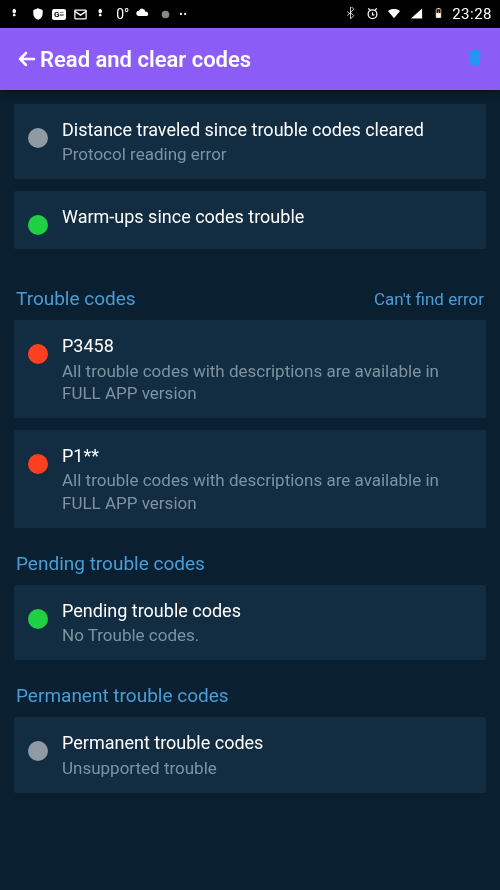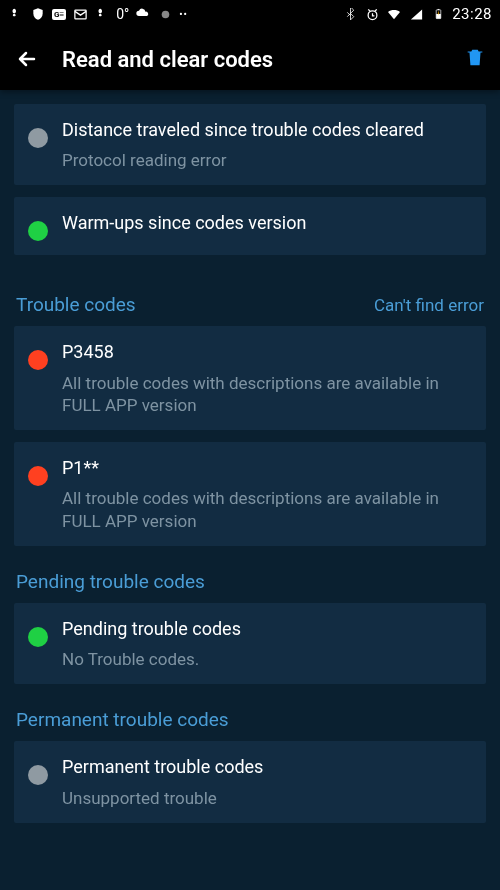--- a/index.html
+++ b/index.html
@@ -21,21 +21,20 @@
     padding: 0 8px;
     font-size: 14px;
   }
   .status-left {
     display: flex;
     align-items: center;
     gap: 6px;
   }
   .status-right {
     display: flex;
-    align-items: center;
     gap: 6px;
   }
   .status-bar .sicon {
     display: inline-flex;
     align-items: center;
     justify-content: center;
     width: 16px;
     height: 16px;
     color: #fff;
   }
@@ -51,25 +50,24 @@
   .badge {
     background: #fff;
     color: #000;
     font-size: 8px;
     font-weight: bold;
     padding: 1px 2px;
     border-radius: 2px;
   }
   .app-bar {
     height: 62px;
-    background: #000000;
+    background: #8b5cf6;
     display: flex;
     align-items: center;
     padding: 0 14px;
-    gap: 22px;
     box-shadow: 0 2px 6px rgba(0,0,0,0.4);
   }
   .app-bar .back {
     width: 26px;
     height: 26px;
     display: flex;
     align-items: center;
     justify-content: center;
   }
   .app-bar .title {
@@ -123,21 +121,21 @@
   .card-body { flex: 1; }
   .card-title {
     font-size: 18px;
     color: #fff;
     line-height: 1.3;
   }
   .card-sub {
     font-size: 17px;
     color: #7e93a2;
     line-height: 1.3;
-    margin-top: 8px;
+    margin-top: 2px;
   }
 </style>
 </head>
 <body>
 
 <div class="status-bar">
   <div class="status-left">
     <span class="sicon">
       <svg viewBox="0 0 24 24" width="14" height="14" fill="#fff">
           <path d="M9 3c1.7 0 3 1.8 3 4s-1.3 4-3 4-3-1.8-3-4 1.3-4 3-4zm0 9c1.3 0 2.4.8 2.4 2s-.6 2-2.4 2-2.4-.8-2.4-2 .6-2 2.4-2z"></path>
@@ -229,21 +227,21 @@
     <div class="dot dot-grey"></div>
     <div class="card-body">
       <div class="card-title">Distance traveled since trouble codes cleared</div>
       <div class="card-sub">Protocol reading error</div>
     </div>
   </div>
 
   <div class="card">
     <div class="dot dot-green"></div>
     <div class="card-body">
-      <div class="card-title">Warm-ups since codes version</div>
+      <div class="card-title">Warm-ups since codes trouble</div>
     </div>
   </div>
 
   <div class="section-header">
     <div class="section-title">Trouble codes</div>
     <div class="section-link">Can't find error</div>
   </div>
 
   <div class="card">
     <div class="dot dot-red"></div>

